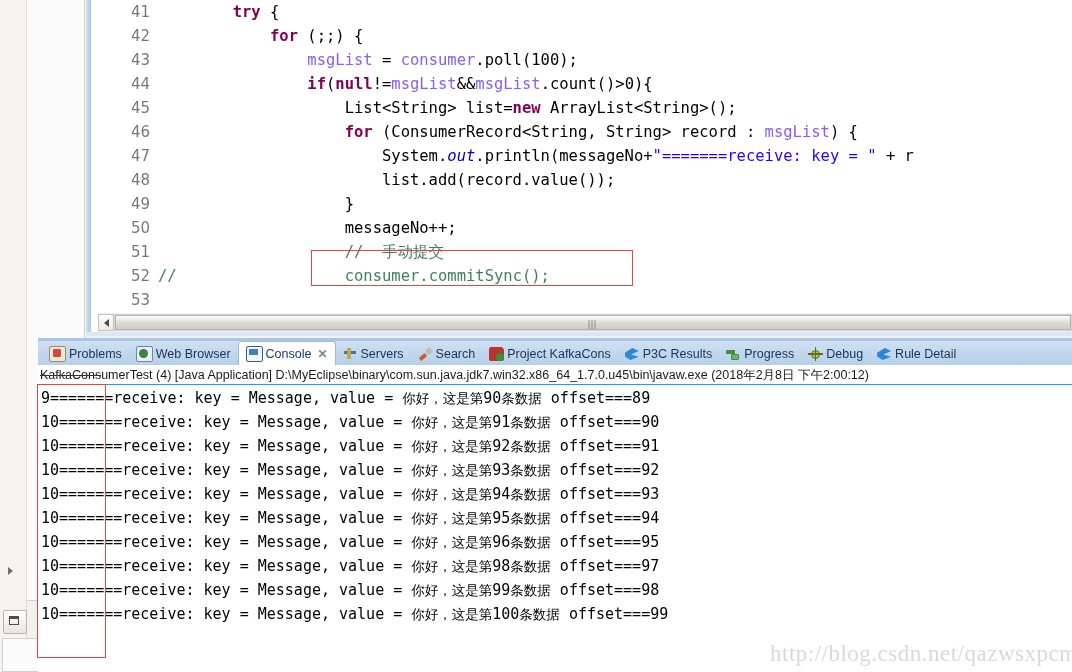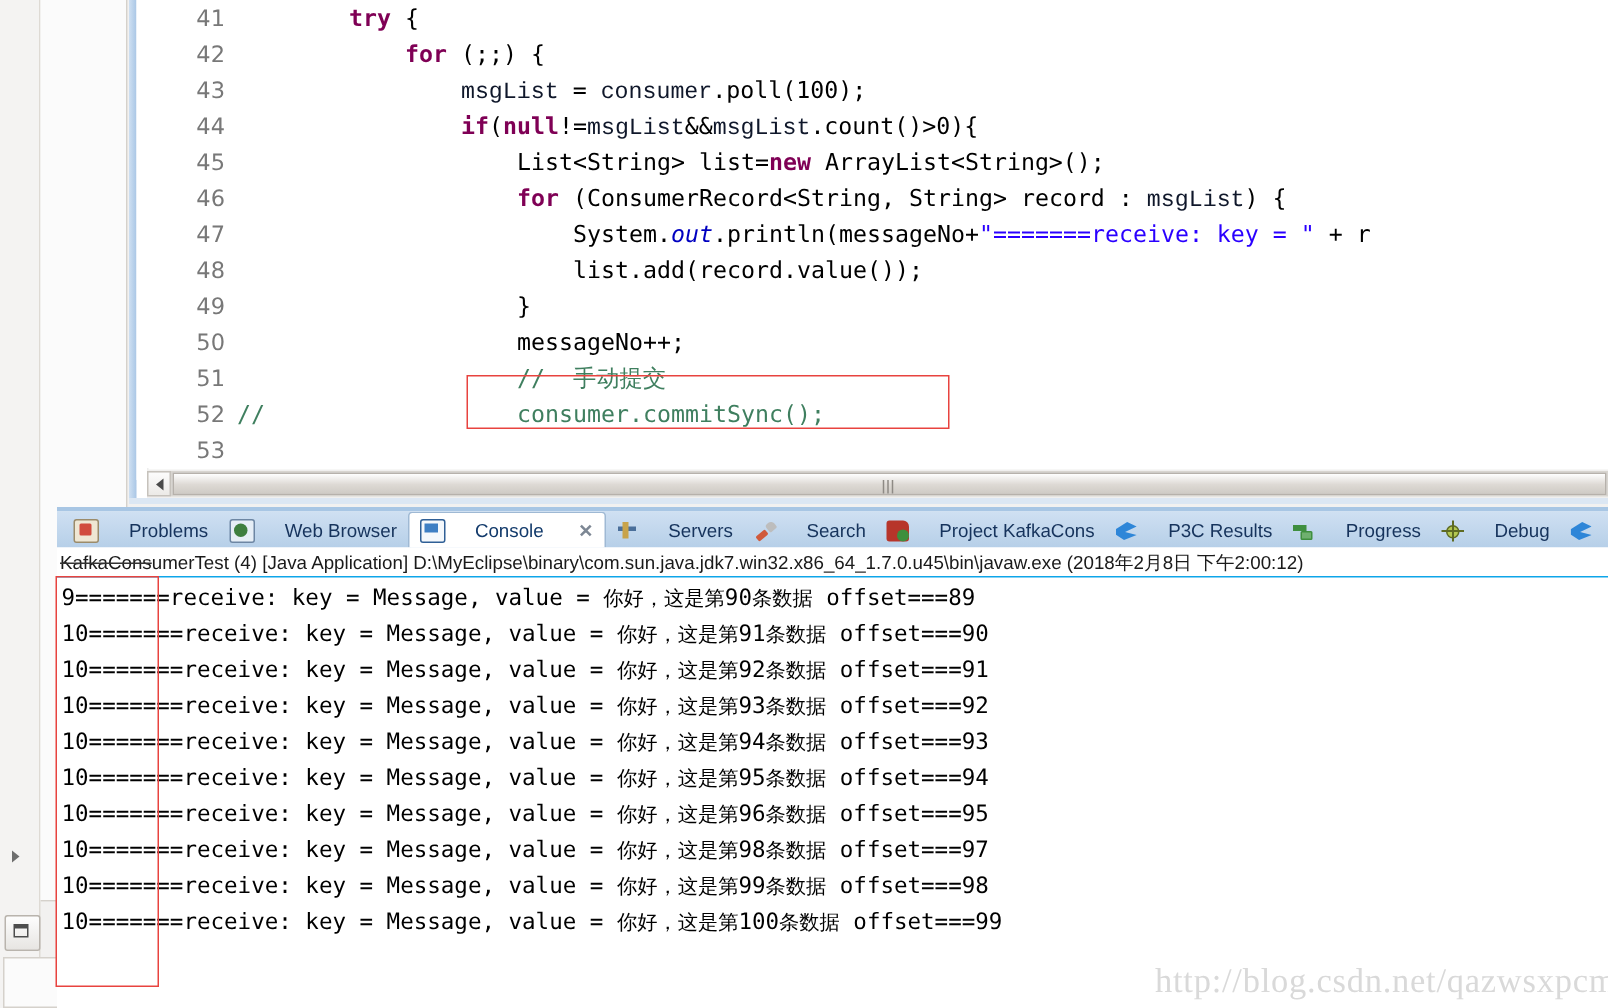--- a/index.html
+++ b/index.html
@@ -134,21 +134,21 @@
     text-align: right;
     color: #787878;
     font-family: "DejaVu Sans", sans-serif;
     font-size: 15px;
   }
   .ctext { display: inline-block; padding-left: 8px; }
 
   
   .kw     { color: #7f0055; font-weight: bold; }  
   .plain  { color: #000000; }
-  .fld    { color: #0f172a; font-family: Liberation Mono, monospace; }                     
+  .fld    { color: #8b5cf6; }                     
   .str    { color: #2a00ff; }                     
   .cmt    { color: #3f7f5f; }                     
   .stat   { color: #0000c0; font-style: italic; } 
 
   
   .anno-box-code {
     position: absolute;
     left: 311px; top: 250px;
     width: 322px; height: 36px;
     border: 1.5px solid #e8433f;
@@ -233,21 +233,21 @@
     background: linear-gradient(#cfe0f2, #b6cfe8);
     display: flex;
     align-items: flex-end;
     padding-left: 4px;
     box-sizing: border-box;
   }
   .tab {
     height: 22px;
     display: flex;
     align-items: center;
-    gap: 20px;
+    gap: 3px;
     padding: 0 7px;
     font-size: 12.5px;
     color: #16335c;
     white-space: nowrap;
     box-sizing: border-box;
   }
   .tab.active {
     background: #ffffff;
     border: 1px solid #9fb9d4;
     border-bottom: none;

